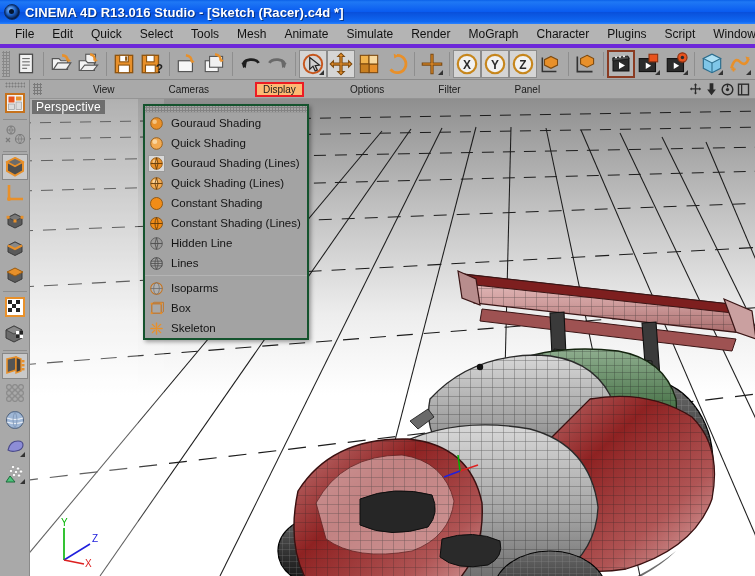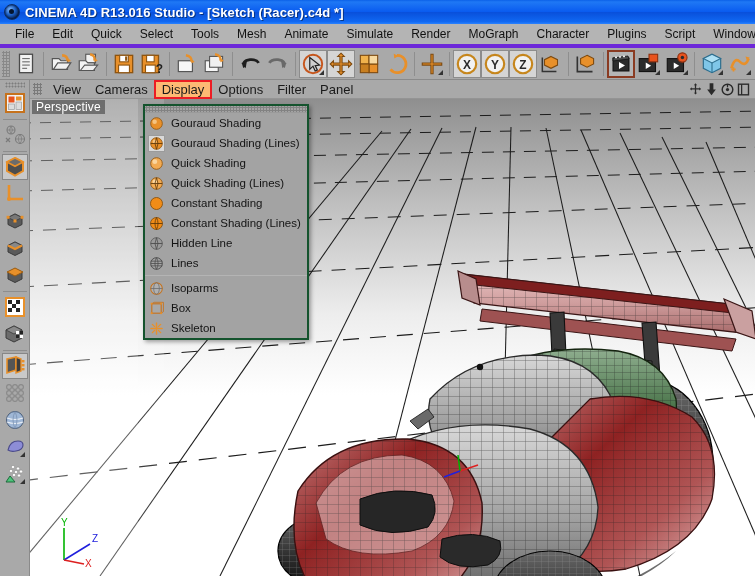--- a/index.html
+++ b/index.html
@@ -95,21 +95,21 @@
   #viewhdr{
     position:absolute;left:0;top:0;width:725px;height:19px;
     background:#a9a9a9; display:flex; align-items:center; padding-left:3px;
     border-bottom:1px solid #949494;
   }
   #viewhdr .vgrip{
     width:9px;height:12px;margin-right:4px;flex:none;
     background-image: radial-gradient(circle, #7a7a7a 1px, transparent 1.2px);
     background-size:3px 3px;
   }
-  #viewhdr .vmi{ font-size:13px;color:#1a1a1a;padding:1px 7px;white-space:nowrap;position:relative; }
+  #viewhdr .vmi{ font-size:10px;color:#1a1a1a;padding:1px 7px;white-space:nowrap;position:relative;margin-left:40px; }
   #viewhdr .vmi.hl{ outline:2px solid #ec1c24; outline-offset:-1px; background:#fdba74; }
   #viewnav{ margin-left:auto; display:flex; align-items:center; padding-right:4px; gap:1px; }
   .navbtn{ width:15px;height:15px;display:flex;align-items:center;justify-content:center; }
 
   #canvas{
     position:absolute; left:0; top:19px; width:725px; height:477px;
     overflow:hidden; background:#ffffff;
   }
   #persp{
     position:absolute;left:2px;top:1px;
@@ -716,39 +716,39 @@
       <span class="dico">
         <svg width="15" height="15" viewBox="0 0 16 16">
             <circle cx="8" cy="8" r="6.2" fill="#e8902a" stroke="#9a5c12" stroke-width="1"></circle>
             <circle cx="6" cy="6" r="2.4" fill="#f6c98a" opacity=".9"></circle>
           </svg>
       </span>
       <span>Gouraud Shading</span>
     </div>
 
     <div class="ditem">
+      <span class="dico">
+        <svg width="15" height="15" viewBox="0 0 16 16">
+            <circle cx="8" cy="8" r="6.2" fill="#f2ab53" stroke="#9a5c12" stroke-width="1"></circle>
+            <circle cx="6.2" cy="6" r="2.6" fill="#fbdcab" opacity=".85"></circle>
+          </svg>
+      </span>
+      <span>Quick Shading</span>
+    </div>
+
+    <div class="ditem">
       <span class="dico icosel">
         <svg width="15" height="15" viewBox="0 0 16 16">
             <circle cx="8" cy="8" r="6.2" fill="#e8902a" stroke="#9a5c12" stroke-width="1"></circle>
             <circle cx="6" cy="6" r="2.2" fill="#f6c98a" opacity=".9"></circle>
             <path d="M1.8 8 H14.2" stroke="#5a3508" stroke-width=".9"></path>
             <path d="M8 1.8 q-3.2 6.2 0 12.4 M8 1.8 q3.2 6.2 0 12.4" fill="none" stroke="#5a3508" stroke-width=".8"></path>
           </svg>
       </span>
       <span>Gouraud Shading (Lines)</span>
-    </div>
-
-    <div class="ditem">
-      <span class="dico">
-        <svg width="15" height="15" viewBox="0 0 16 16">
-            <circle cx="8" cy="8" r="6.2" fill="#f2ab53" stroke="#9a5c12" stroke-width="1"></circle>
-            <circle cx="6.2" cy="6" r="2.6" fill="#fbdcab" opacity=".85"></circle>
-          </svg>
-      </span>
-      <span>Quick Shading</span>
     </div>
 
     <div class="ditem">
       <span class="dico">
         <svg width="15" height="15" viewBox="0 0 16 16">
             <circle cx="8" cy="8" r="6.2" fill="#f2ab53" stroke="#9a5c12" stroke-width="1"></circle>
             <circle cx="6.2" cy="6" r="2.4" fill="#fbdcab" opacity=".85"></circle>
             <path d="M1.8 8 H14.2" stroke="#5a3508" stroke-width=".9"></path>
             <path d="M8 1.8 q-3.2 6.2 0 12.4 M8 1.8 q3.2 6.2 0 12.4" fill="none" stroke="#5a3508" stroke-width=".8"></path>
           </svg>

